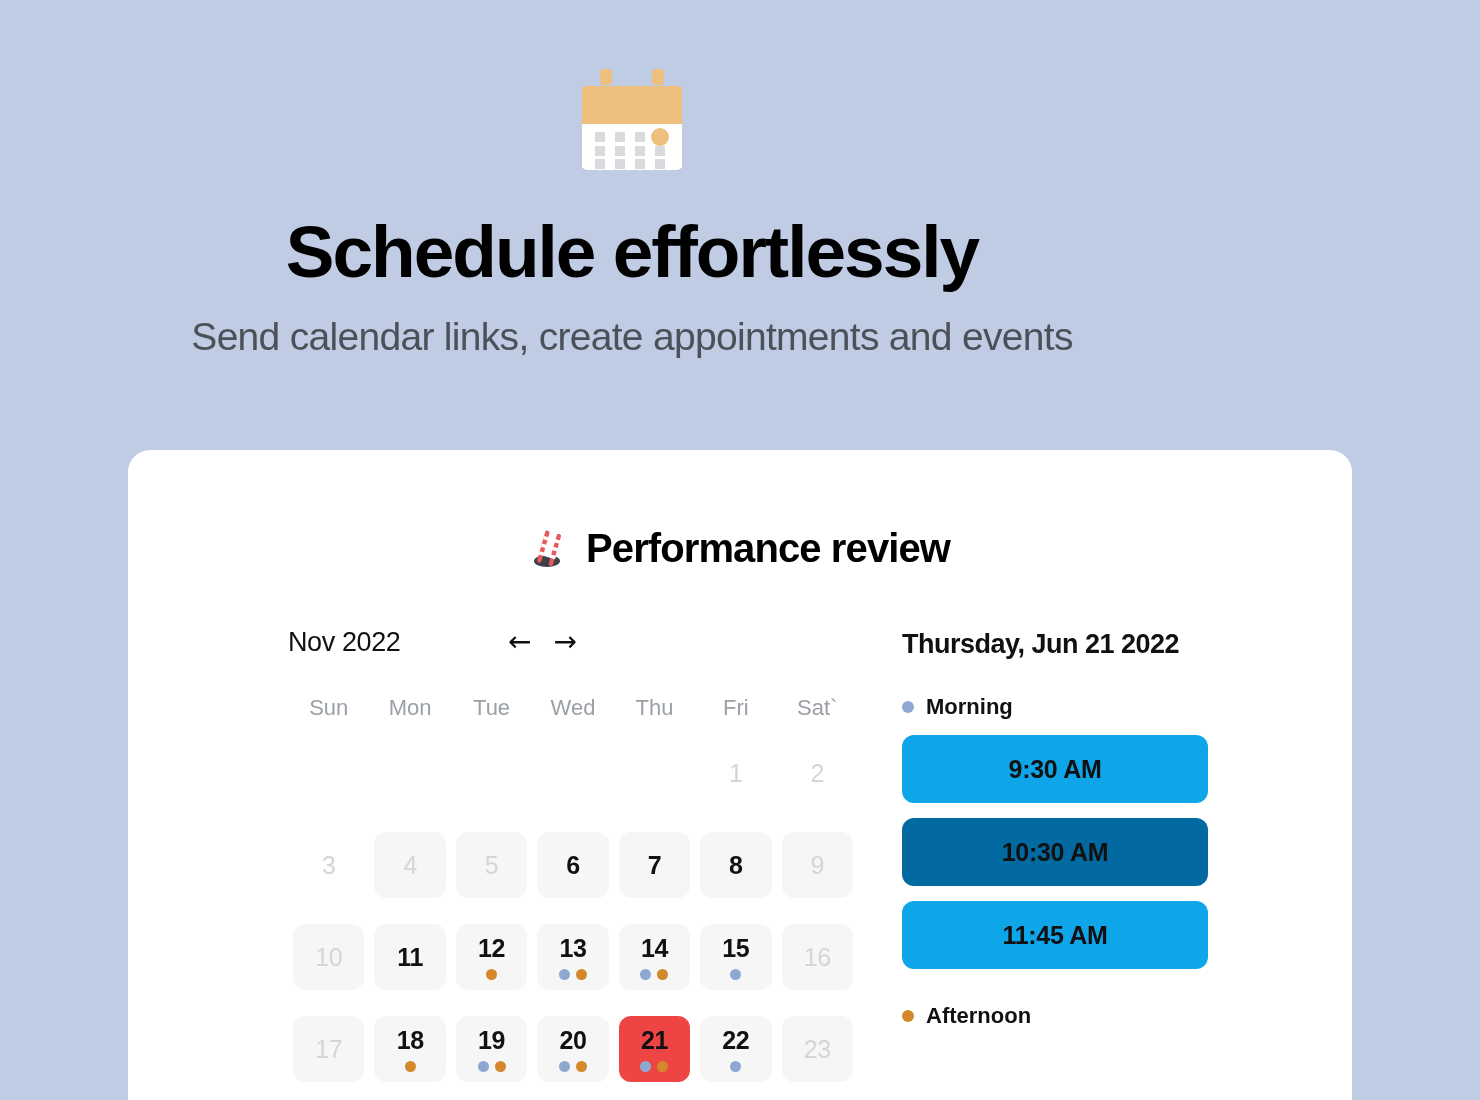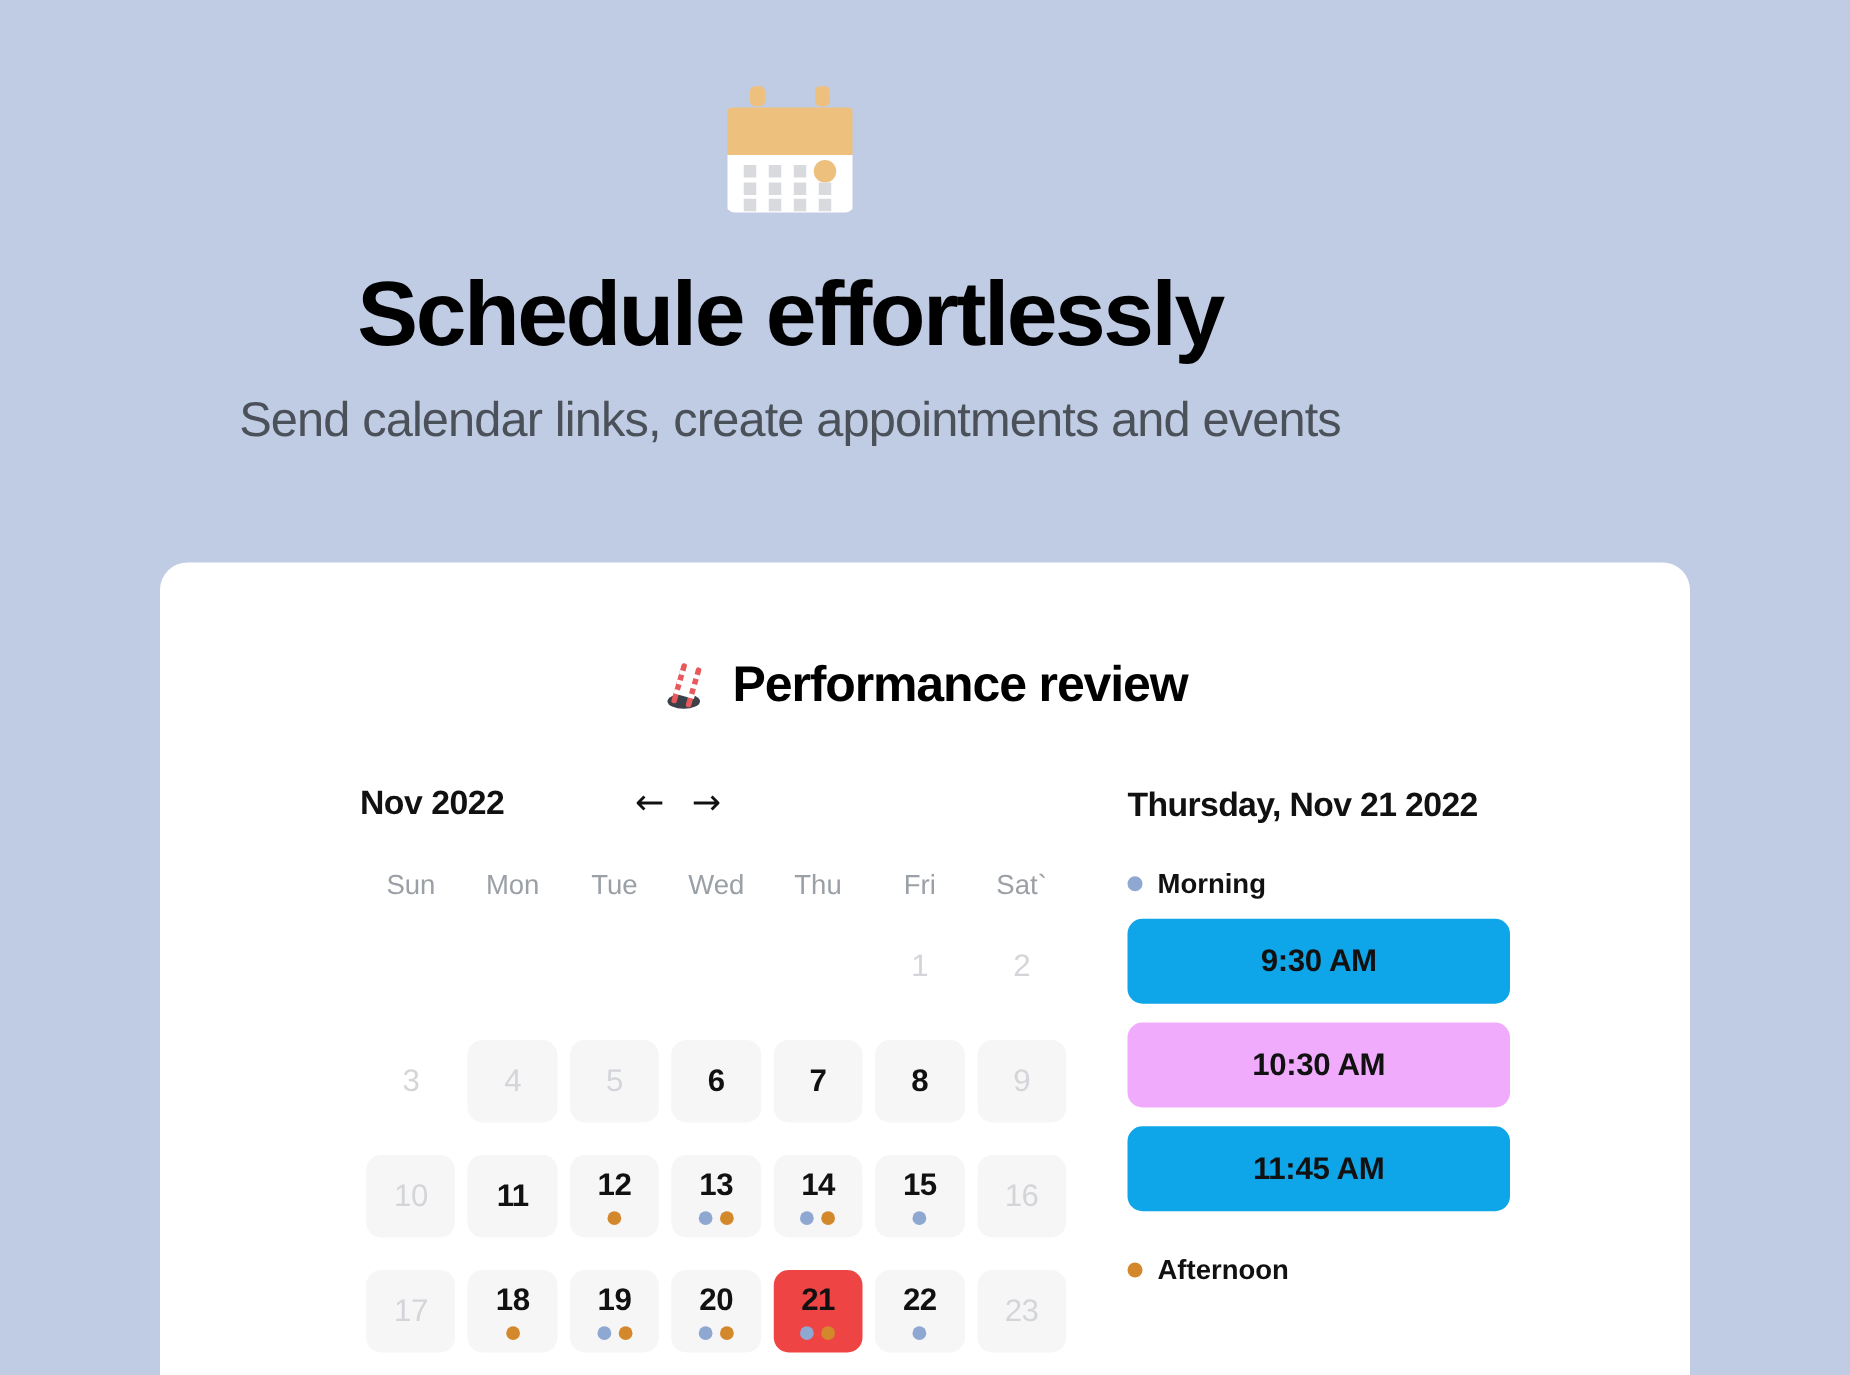--- a/index.html
+++ b/index.html
@@ -38,21 +38,21 @@
     display: flex; align-items: center; justify-content: center; gap: 16px;
   }
   .ladder-emoji { width: 40px; height: 42px; display: inline-block; }
 
   .card-body { display: flex; padding: 52px 44px 0 160px; gap: 44px; }
 
   
   .calendar { width: 570px; flex: none; }
   .cal-head { display: flex; align-items: center; height: 38px; }
   .cal-month {
-    font-size: 27px; font-weight: 700; color: #111; letter-spacing: -0.4px;
+    font-size: 27px; font-weight: 400; color: #111; letter-spacing: -0.4px;
     width: 220px;
   }
   .cal-navs { display: flex; gap: 22px; }
   .nav-btn {
     background: none; border: none; cursor: pointer;
     font-size: 28px; line-height: 1; color: #111;
     font-family: "DejaVu Sans", sans-serif; padding: 0;
   }
   .weekdays, .week {
     display: grid; grid-template-columns: repeat(7, 1fr);
@@ -90,21 +90,21 @@
   }
   .group-dot { width: 12px; height: 12px; border-radius: 50%; }
   .group-dot.blue { background: #8ea8d2; }
   .group-dot.orange { background: #d4882c; }
   .slot {
     margin-top: 15px; height: 68px; border-radius: 12px;
     background: #0ea5e9; display: flex; align-items: center;
     justify-content: center; font-size: 25px; font-weight: 700;
     color: #111; cursor: pointer; letter-spacing: -0.3px;
   }
-  .slot.selected { background: #f0abfc; }
+  .slot.selected { background: #0369a1; }
 </style>
 </head>
 <body>
 
 <div class="page">
 
   <div class="hero">
     <div class="cal-icon">
       <svg width="100" height="112" viewBox="0 0 100 112">
         <rect x="18" y="3" width="12" height="16" rx="4" fill="#eec07e"></rect>
@@ -286,21 +286,21 @@
               <div class="day filled"></div>
               <div class="day filled"></div>
               <div class="day filled"></div>
               <div class="day filled"></div>
               <div class="day filled muted"></div>
             </div>
           </div>
       </div>
 
       <div class="slots">
-        <div class="slot-date">Thursday, Nov 21 2022</div>
+        <div class="slot-date">Thursday, Jun 21 2022</div>
         <div id="slot-groups">
             <div class="slot-group">
               <div class="group-label">
                 <span class="group-dot blue"></span>
                 <span>Morning</span>
               </div>
               <div class="slot">9:30 AM</div>
               <div class="slot selected">10:30 AM</div>
               <div class="slot">11:45 AM</div>
             </div>

